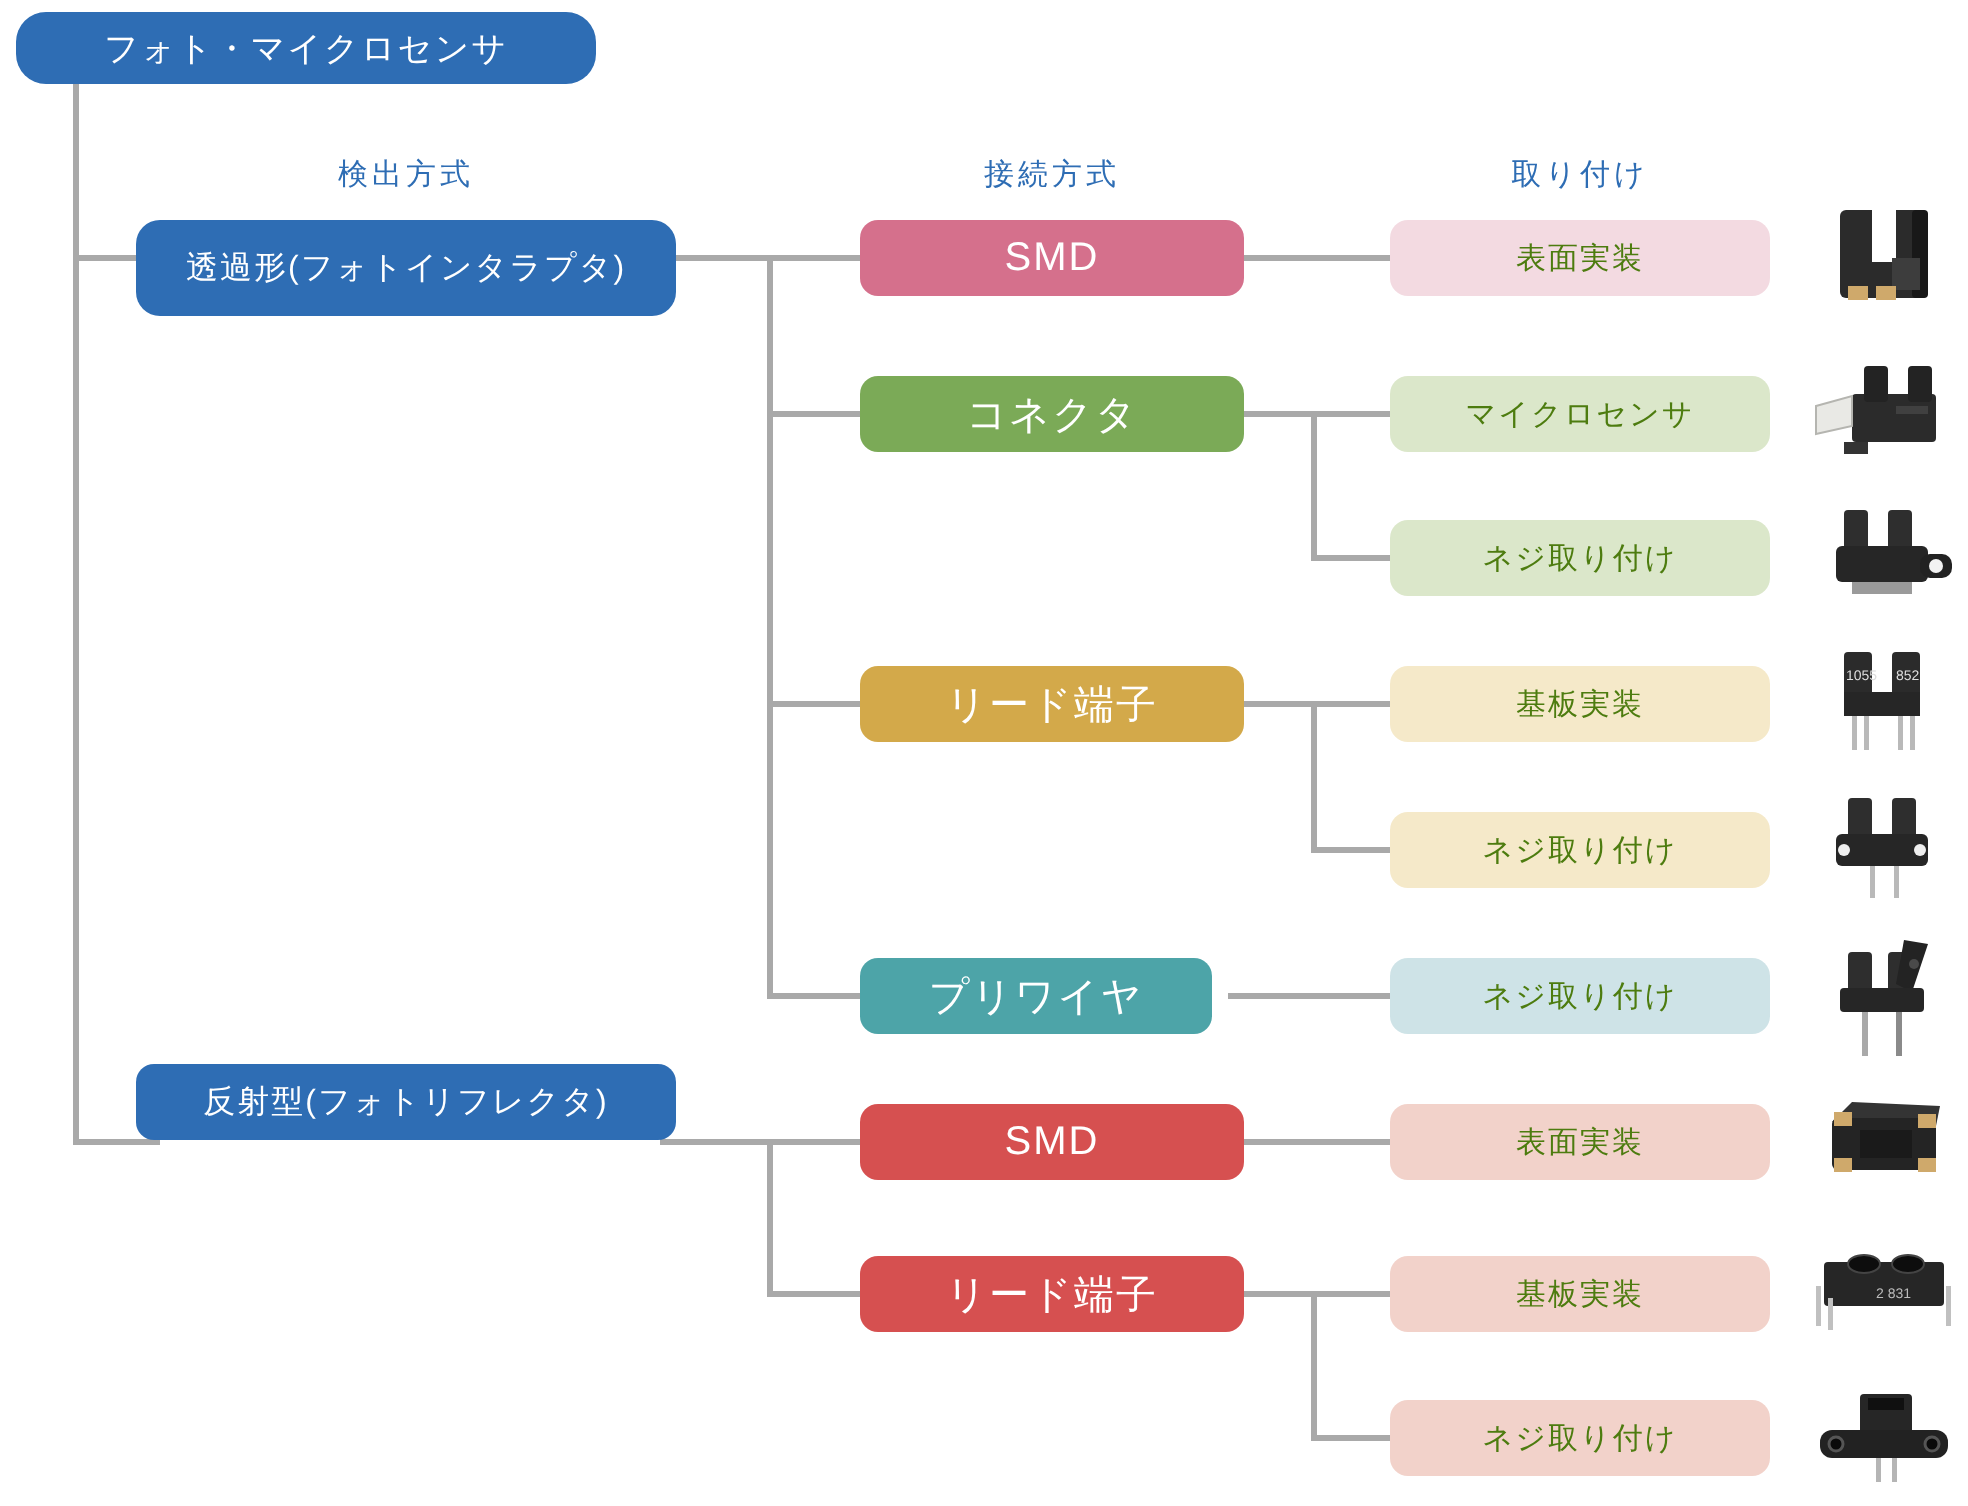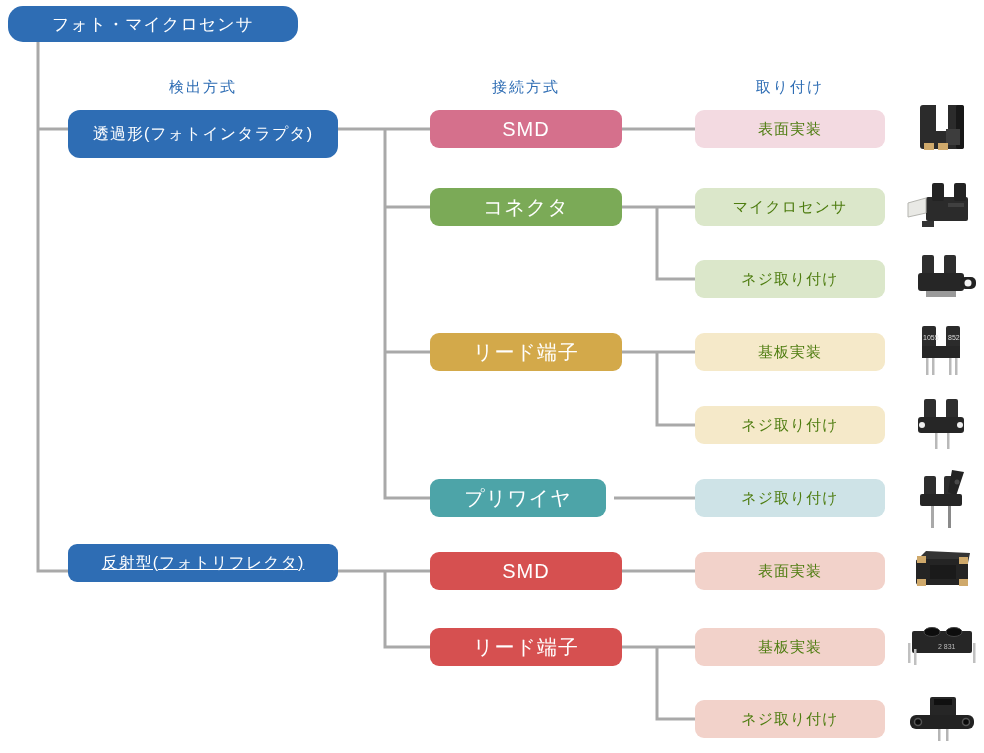--- a/index.html
+++ b/index.html
@@ -51,21 +51,21 @@
     <polyline points="657,647 657,719 700,719"></polyline>
   </svg>
 
   <div class="box dark root-box" style="left: 8px; top: 6px; width: 290px; height: 36px; background-color: rgb(46, 109, 180);">フォト・マイクロセンサ</div>
 
   <div class="col-header" style="left:128px;top:78px;width:150px;">検出方式</div>
   <div class="col-header" style="left:451px;top:78px;width:150px;">接続方式</div>
   <div class="col-header" style="left:715px;top:78px;width:150px;text-align:center;">取り付け</div>
 
   <div class="box dark branch-box" style="left: 68px; top: 110px; width: 270px; height: 48px; background-color: rgb(46, 109, 180); border-radius: 12px;">透過形(フォトインタラプタ)</div>
-  <div class="box dark branch-box" style="left: 68px; top: 544px; width: 270px; height: 38px; background-color: rgb(46, 109, 180); text-decoration: underline;">反射型(フォトリフレクタ)</div>
+  <div class="box dark branch-box" style="left: 68px; top: 532px; width: 270px; height: 38px; background-color: rgb(46, 109, 180);">反射型(フォトリフレクタ)</div>
 
   <div class="box dark conn-box" style="left: 430px; top: 110px; width: 192px; height: 38px; background-color: rgb(213, 112, 140);">SMD</div>
   <div class="box dark conn-box" style="left: 430px; top: 188px; width: 192px; height: 38px; background-color: rgb(123, 170, 87);">コネクタ</div>
   <div class="box dark conn-box" style="left: 430px; top: 333px; width: 192px; height: 38px; background-color: rgb(211, 169, 74);">リード端子</div>
   <div class="box dark conn-box" style="left: 430px; top: 479px; width: 176px; height: 38px; background-color: rgb(77, 164, 168);">プリワイヤ</div>
   <div class="box dark conn-box" style="left: 430px; top: 552px; width: 192px; height: 38px; background-color: rgb(214, 80, 80);">SMD</div>
   <div class="box dark conn-box" style="left: 430px; top: 628px; width: 192px; height: 38px; background-color: rgb(214, 80, 80);">リード端子</div>
 
   <div class="box light mount-box" style="left: 695px; top: 110px; width: 190px; height: 38px; background-color: rgb(243, 218, 225);">表面実装</div>
   <div class="box light mount-box" style="left: 695px; top: 188px; width: 190px; height: 38px; background-color: rgb(219, 231, 202);">マイクロセンサ</div>

